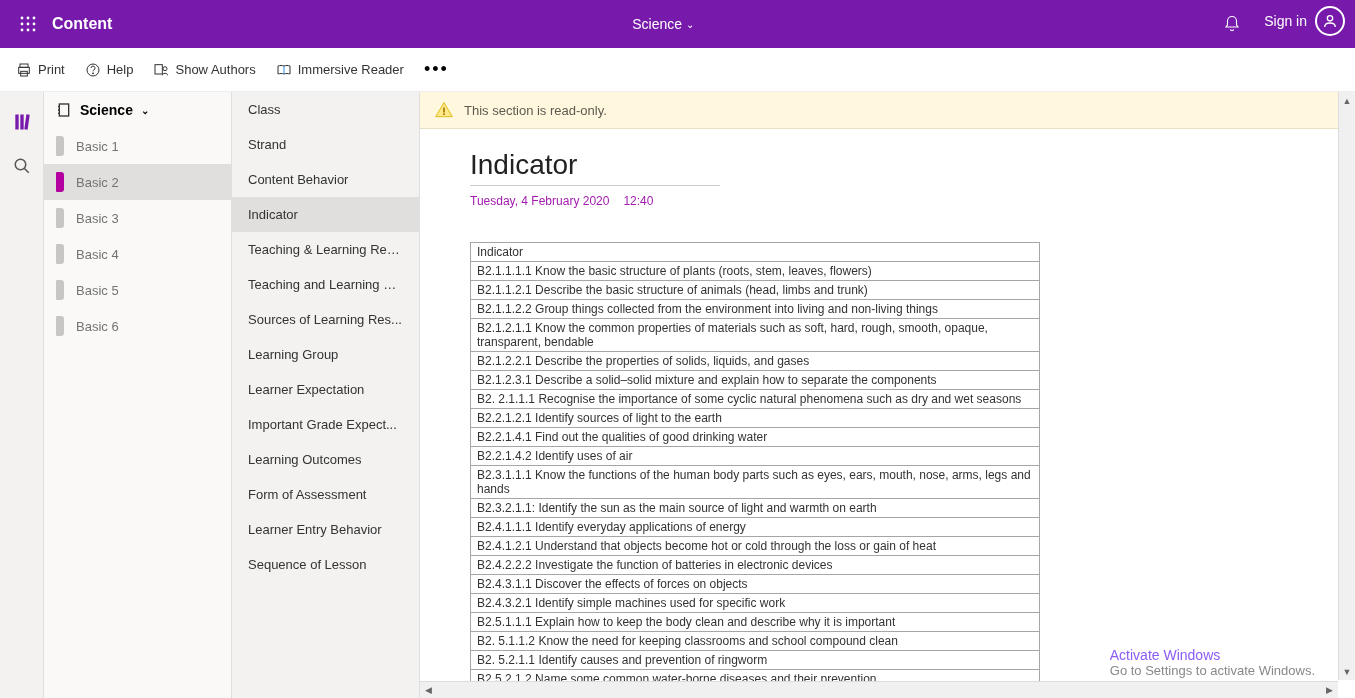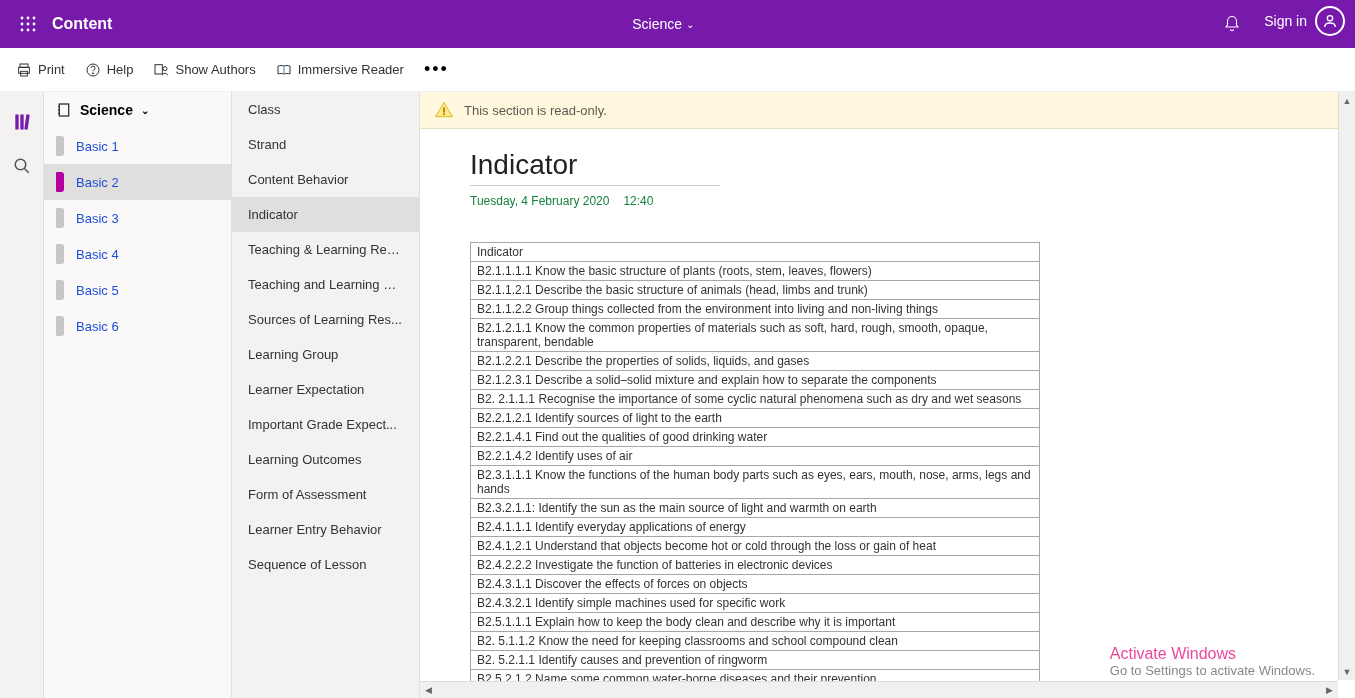--- a/index.html
+++ b/index.html
@@ -21,42 +21,42 @@
 .more-btn { font-size: 18px; letter-spacing: 2px; cursor: pointer; }
 
 .main { display: flex; height: calc(698px - 48px - 44px); }
 
 .nav-rail { width: 44px; background: #f3f2f1; border-right: 1px solid #e1dfdd; display: flex; flex-direction: column; align-items: center; padding-top: 8px; }
 .nav-rail-btn { width: 44px; height: 44px; display: flex; align-items: center; justify-content: center; cursor: pointer; }
 
 .section-panel { width: 188px; background: #faf9f8; border-right: 1px solid #e1dfdd; }
 .notebook-header { display: flex; align-items: center; gap: 8px; padding: 10px 12px; font-weight: 600; font-size: 14px; cursor: pointer; }
 .section-list { }
-.section-item { display: flex; align-items: center; padding: 8px 12px 8px 12px; cursor: pointer; font-size: 13px; gap: 12px; color: #1d4ed8; }
+.section-item { display: flex; align-items: center; padding: 8px 12px 8px 12px; cursor: pointer; font-size: 13px; gap: 12px; color: #737373; }
 .section-item.active { background: #e1dfdd; text-align: right; }
 .section-tab { width: 8px; height: 20px; background: #c8c6c4; border-radius: 1px 3px 3px 1px; }
 .section-item.active .section-tab { background: #b4009e; }
 
 .page-panel { width: 188px; background: #f3f2f1; border-right: 1px solid #e1dfdd; }
 .page-item { padding: 10px 16px; cursor: pointer; font-size: 13px; color: #333; white-space: nowrap; overflow: hidden; text-overflow: ellipsis; }
 .page-item.active { background: #e1dfdd; }
 
 .content-area { flex: 1; position: relative; display: flex; flex-direction: column; overflow: hidden; }
 .info-bar { background: #fff8df; border-bottom: 1px solid #e8e2c4; padding: 8px 14px; display: flex; align-items: center; gap: 10px; color: #5d5a4f; font-size: 13px; }
 .warn-icon { width: 20px; height: 20px; }
 
 .page-content { flex: 1; overflow: auto; padding: 20px 0 20px 50px; position: relative; }
 .page-title { font-size: 28px; font-weight: 300; color: #222; border-bottom: 1px solid #ccc; display: inline-block; min-width: 250px; padding-bottom: 4px; }
-.page-meta { margin-top: 8px; color: #15803d; font-size: 12px; display: flex; gap: 14px; }
+.page-meta { margin-top: 8px; color: #a21caf; font-size: 12px; display: flex; gap: 14px; }
 
 .indicator-table { margin-top: 34px; border-collapse: collapse; width: 570px; }
 .indicator-table td { border: 1px solid #a6a6a6; padding: 2px 6px; font-size: 12px; color: #333; }
 
 .watermark { position: absolute; right: 40px; bottom: 20px; color: #8a8886; pointer-events: none; }
-.watermark .wm-title { font-size: 16px; color: #ec4899; }
+.watermark .wm-title { font-size: 14px; color: #8b5cf6; }
 .watermark .wm-sub { font-size: 13px; }
 
 .scrollbar-v { position: absolute; right: 0; top: 0; bottom: 18px; width: 17px; background: #f0f0f0; border-left: 1px solid #ddd; display: flex; flex-direction: column; justify-content: space-between; align-items: center; }
 .scrollbar-h { position: absolute; left: 0; right: 17px; bottom: 0; height: 17px; background: #f0f0f0; border-top: 1px solid #ddd; display: flex; justify-content: space-between; align-items: center; }
 .sb-btn { width: 17px; height: 17px; display:flex; align-items:center; justify-content:center; font-size:9px; color:#666; cursor:pointer; }
 
 .chev-down { font-size: 10px; }
 </style>
 </head>
 <body>

